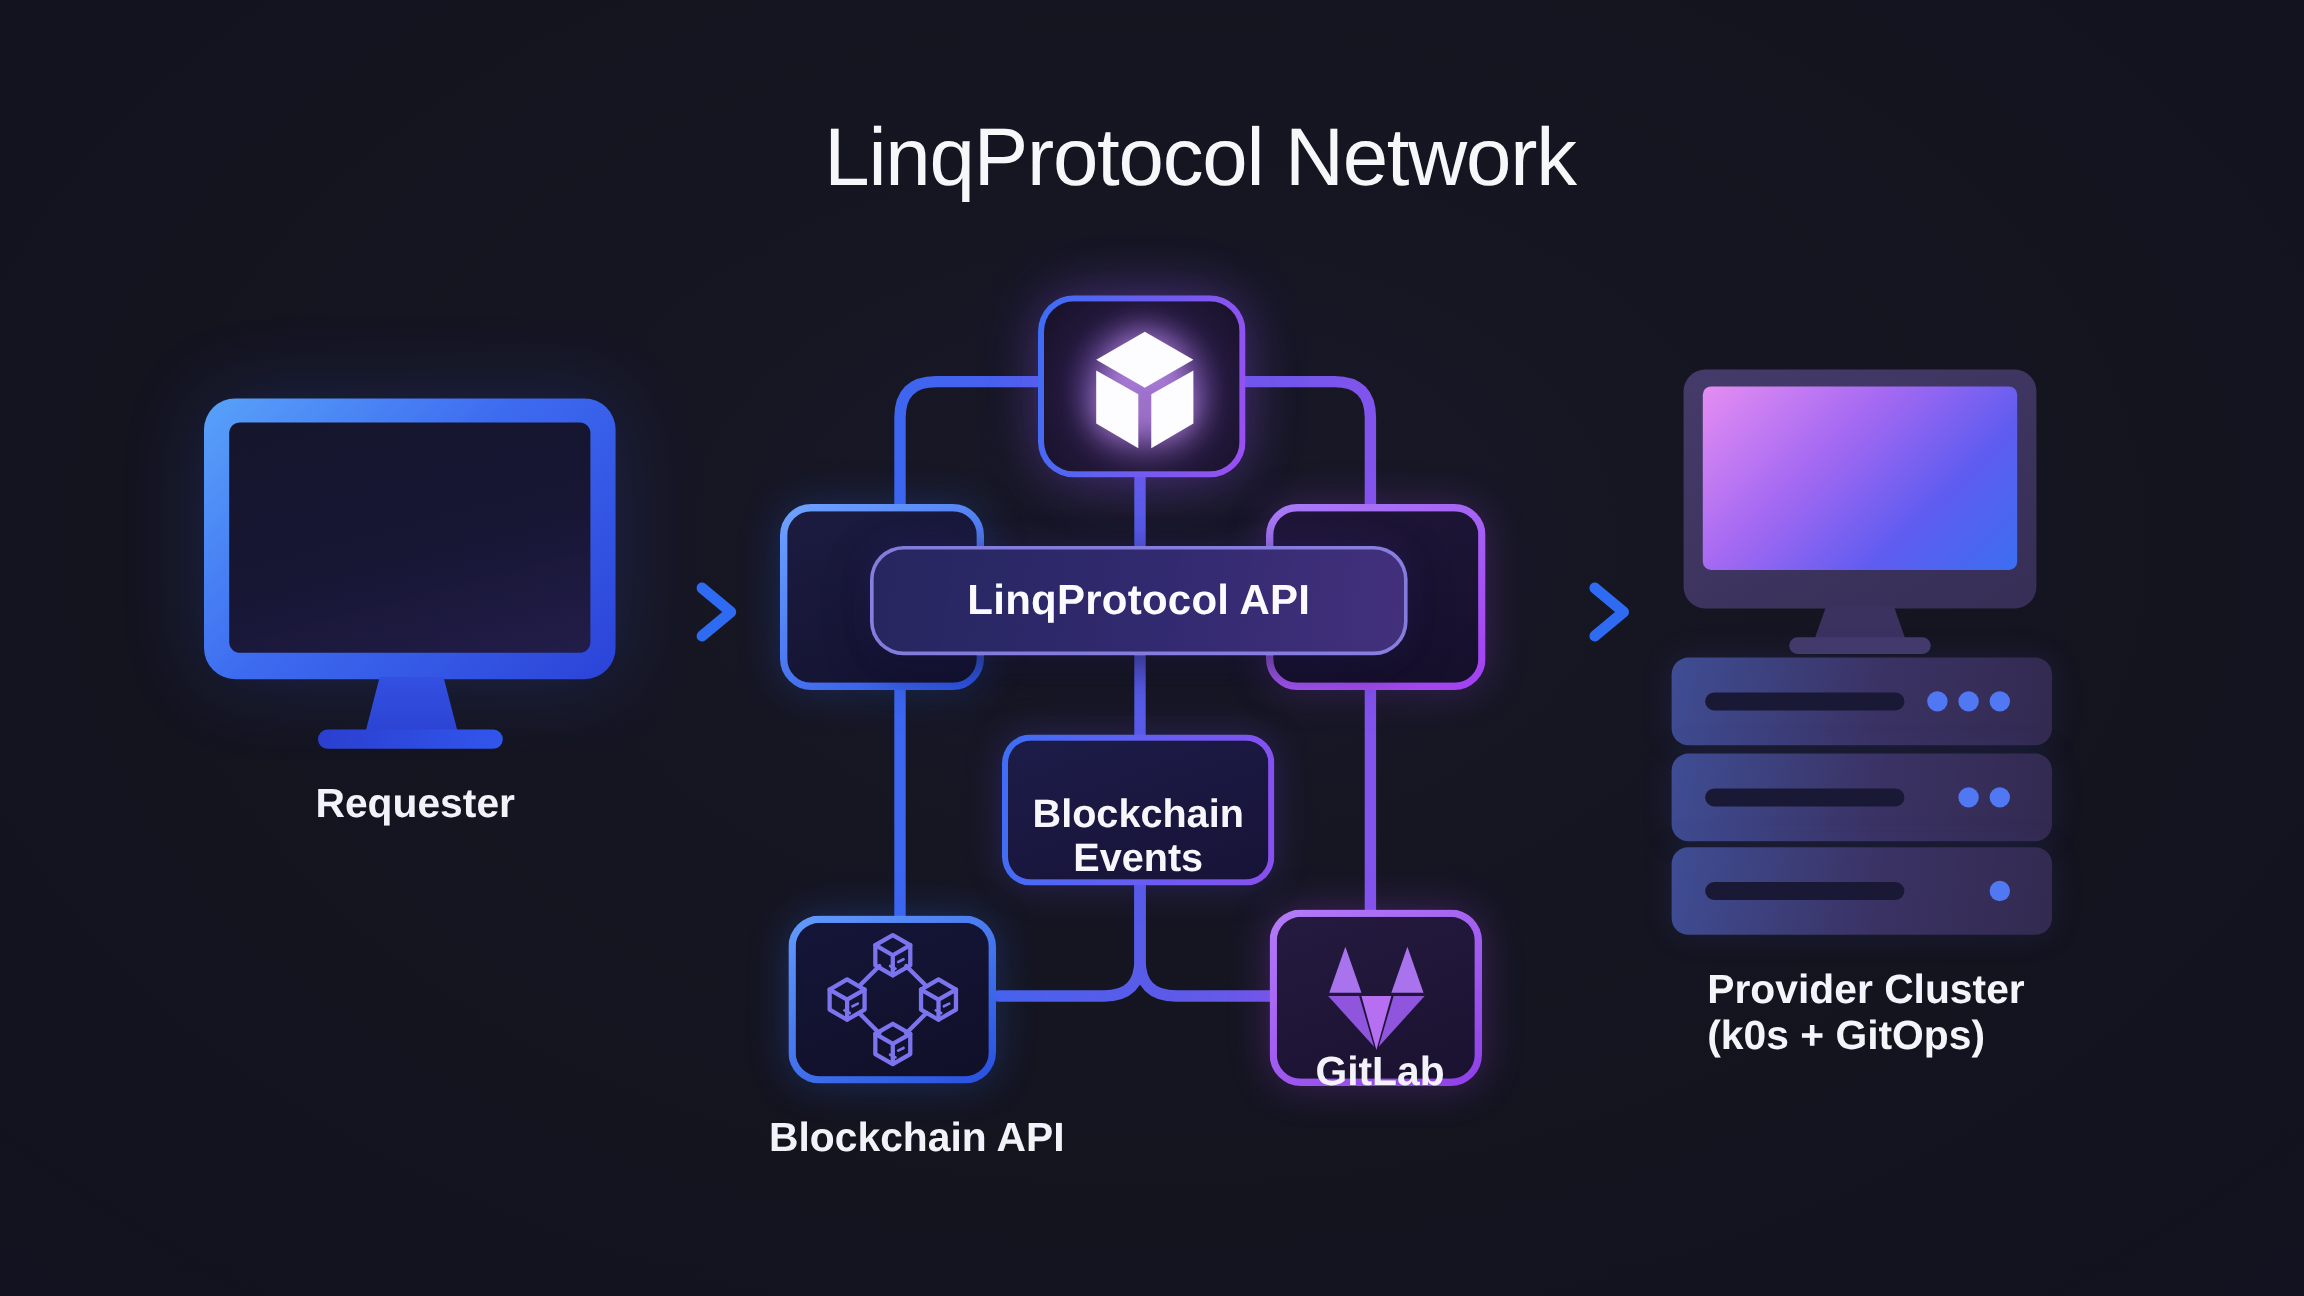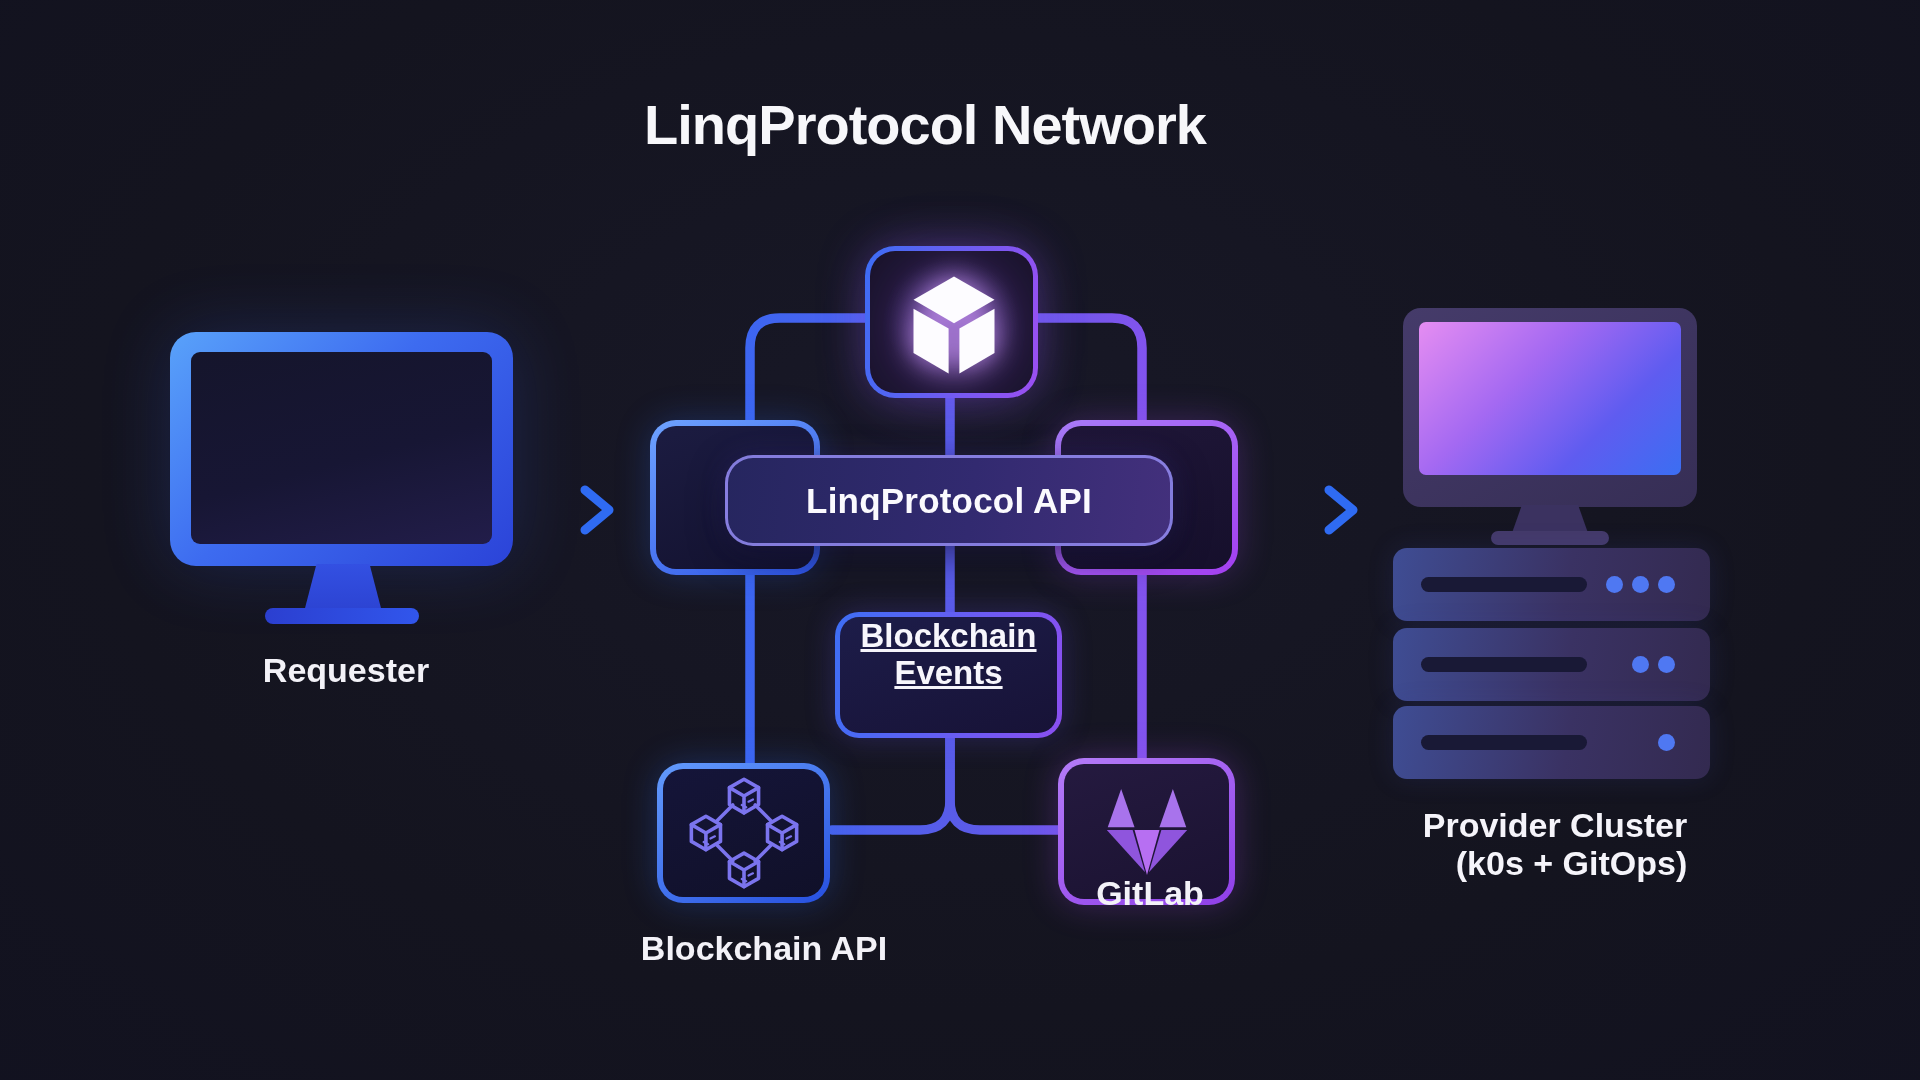--- a/index.html
+++ b/index.html
@@ -3,22 +3,22 @@
 <meta charset="utf-8">
 <style>
   html,body{margin:0;padding:0;background:#0e0e17;}
   .canvas{
     position:relative;width:1920px;height:1080px;overflow:hidden;
     background:radial-gradient(1400px 900px at 50% 42%, #181827 0%, #14141f 62%, #121220 100%);
     font-family:"Liberation Sans", sans-serif;color:#f5f4fa;
   }
   .abs{position:absolute;}
   .title{
-    left:925px;top:92px;transform:translateX(-50%);
-    font-size:56px;font-weight:700;letter-spacing:-1px;white-space:nowrap;color:#f7f7fa;
+    left:1000px;top:92px;transform:translateX(-50%);
+    font-size:68px;font-weight:400;letter-spacing:-1px;white-space:nowrap;color:#f7f7fa;
   }
   .node-label{
     transform:translateX(-50%);font-size:34px;font-weight:600;color:#f3f2f8;
     white-space:nowrap;text-align:right;line-height:40px;
   }
 
   
   .monitor-frame{
     left:170px;top:332px;width:343px;height:234px;border-radius:26px;
     background:linear-gradient(135deg,#59a2fa 0%,#3d6bf0 45%,#2b43d8 100%);
@@ -68,21 +68,21 @@
     background:linear-gradient(97deg,#26265f 0%,#322a70 55%,#43307c 100%);
     box-shadow:0 10px 34px rgba(10,10,30,.55), 0 0 26px rgba(110,90,240,.18);
     display:flex;align-items:center;justify-content:center;
   }
   .api-pill span{font-size:35px;font-weight:600;color:#fbfafe;letter-spacing:.2px;}
   .events-box{
     left:835px;top:612px;width:227px;height:126px;border-radius:24px;border-width:5px;
     background-image:linear-gradient(160deg,#1d1d4a 0%,#171236 100%),
                      linear-gradient(100deg,#3e6ef5 0%,#8a4ff0 100%);
     box-shadow:0 0 30px rgba(100,80,240,.25);
-    display:flex;align-items:flex-start;justify-content:center;text-align:center;text-decoration:underline;
+    display:flex;align-items:flex-end;justify-content:center;text-align:center;
   }
   .events-box .txt{font-size:33px;font-weight:600;line-height:37px;color:#f7f6fc;}
   .bapi-box{
     left:657px;top:763px;width:173px;height:140px;border-radius:26px;
     background-image:linear-gradient(160deg,#15153a 0%,#101028 100%),
                      linear-gradient(150deg,#639bfc 0%,#2750e0 100%);
     box-shadow:0 0 34px rgba(47,107,242,.28);
     display:flex;align-items:center;justify-content:center;
   }
   .gitlab-box{
@@ -109,21 +109,21 @@
   }
   .p-base{left:1491px;top:531px;width:118px;height:14px;border-radius:8px;background:#443a6a;}
   .rack{
     left:1393px;width:317px;height:73px;border-radius:14px;
     background:linear-gradient(100deg,#3f4d94 0%,#3a3263 55%,#332a50 100%);
     box-shadow:0 0 26px rgba(60,70,160,.18);
   }
   .rack .slot{position:absolute;left:28px;top:29px;width:166px;height:15px;border-radius:8px;background:#191936;}
   .rack .dot{position:absolute;top:28px;width:17px;height:17px;border-radius:50%;background:#4f78f2;}
 
-  .lbl-two-line{transform:translateX(-50%);text-align:right;font-size:34px;font-weight:600;line-height:38px;white-space:nowrap;}
+  .lbl-two-line{transform:translateX(-50%);text-align:left;font-size:34px;font-weight:600;line-height:38px;white-space:nowrap;}
 </style>
 </head>
 <body>
 
 <div class="canvas">
 
   <div class="abs title">LinqProtocol Network</div>
 
   <svg class="abs" style="left:600px;top:200px;" width="750" height="700" viewBox="0 0 750 700">
     <defs>

